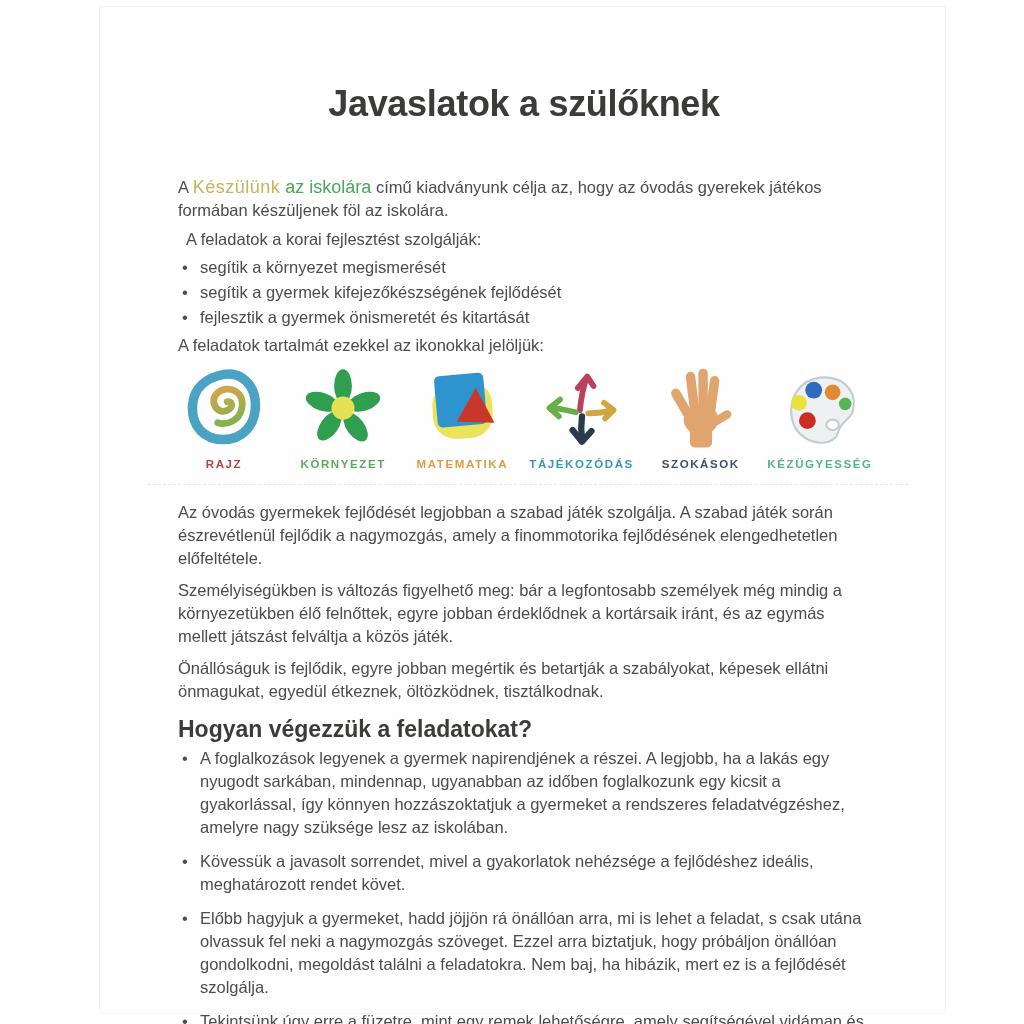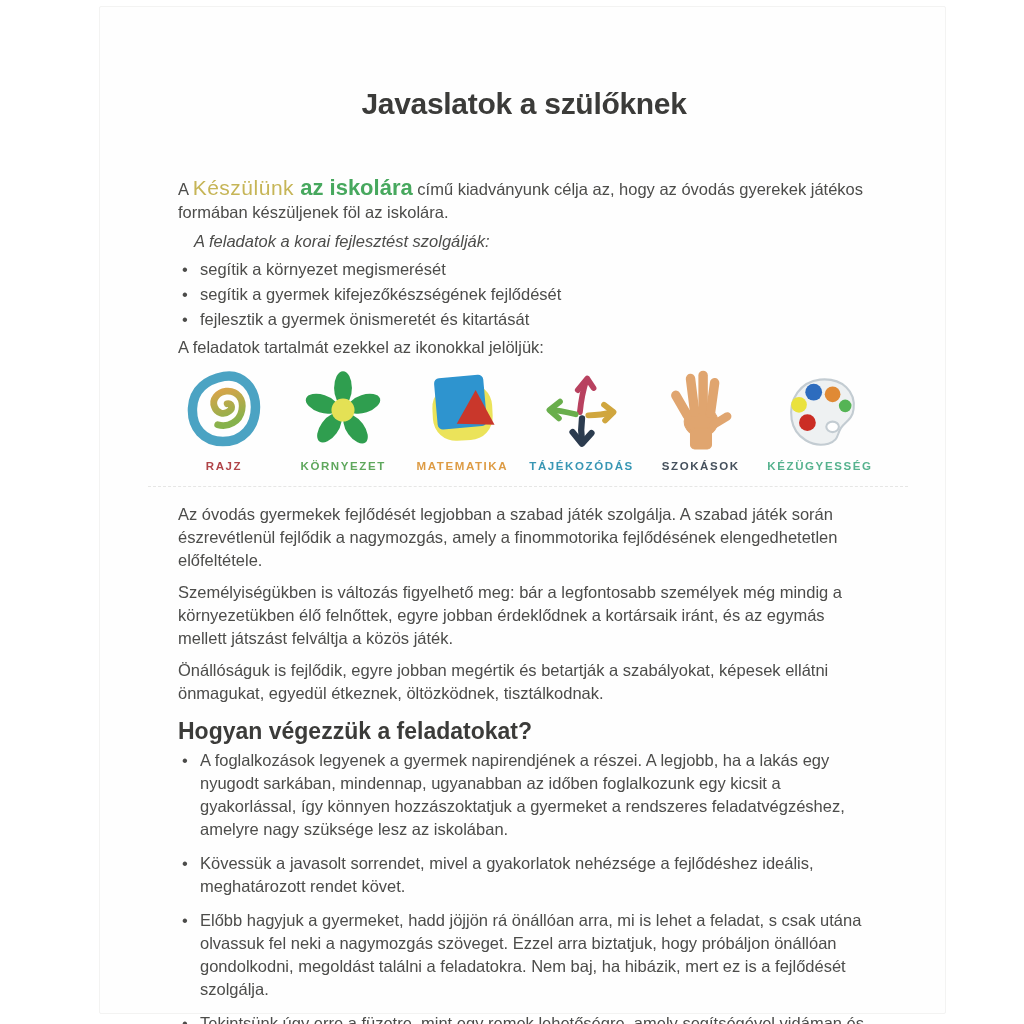--- a/index.html
+++ b/index.html
@@ -11,28 +11,28 @@
   .page-sheet{
     position:absolute;left:99px;top:6px;right:78px;bottom:10px;
     background:#fefefe;border:1px solid #f3f3f2;border-radius:2px;
   }
   .content{
     position:absolute;left:178px;top:84px;width:692px;
     font-size:16.5px;line-height:23px;
   }
   h1.title{
     margin:0 0 52px 0;text-align:center;
-    font-size:30px;line-height:40px;font-weight:bold;color:#3b3b39;
+    font-size:36px;line-height:40px;font-weight:bold;color:#3b3b39;
     letter-spacing:-0.3px;
   }
   p.para{margin:0 0 9px 0;}
   p.intro{margin:0 0 6px 0;}
-  .series-light{font-size:21px;font-weight:normal;letter-spacing:.5px;}
-  .series-bold{font-weight:bold;font-size:22px;}
-  p.lead{margin:0 0 4px 16px;font-style:italic;}
+  .series-light{font-size:18px;font-weight:normal;letter-spacing:.5px;}
+  .series-bold{font-weight:normal;font-size:18px;}
+  p.lead{margin:0 0 4px 8px;}
   ul.dots{list-style:none;margin:0 0 4px 0;padding:0;}
   ul.dots li{
     position:relative;padding-left:22px;line-height:25px;margin:0;
   }
   ul.tight li{line-height:25px;}
   ul.dots li::before{
     content:"•";position:absolute;left:4px;color:#4c4c4a;
   }
   p.icons-lead{margin:0 0 8px 0;}
   .icons-row{

